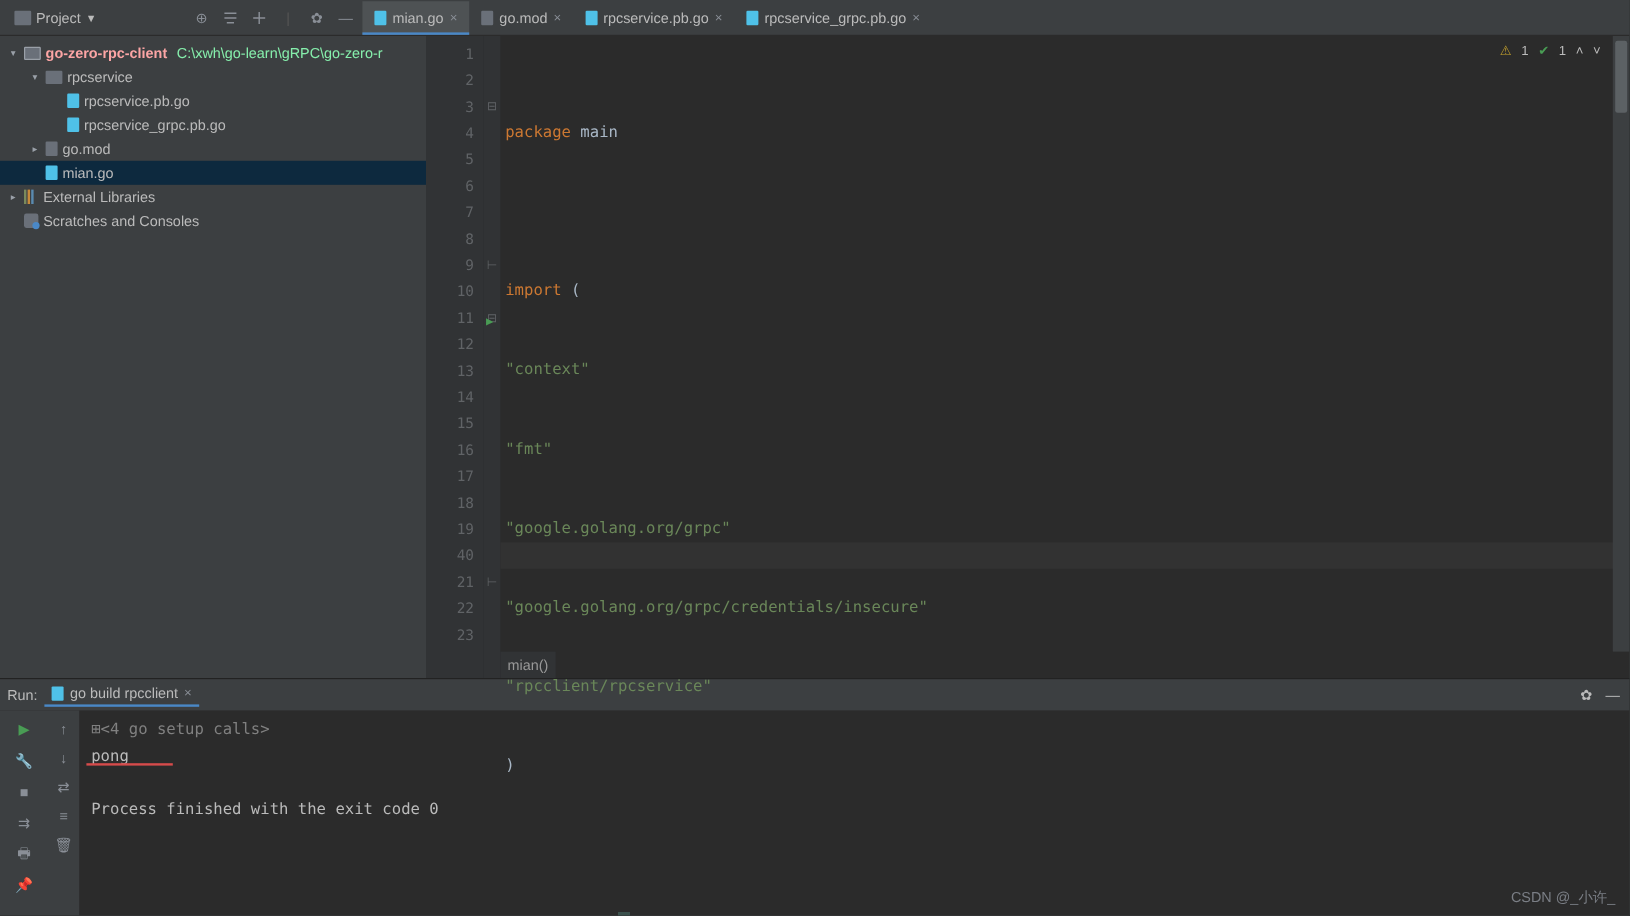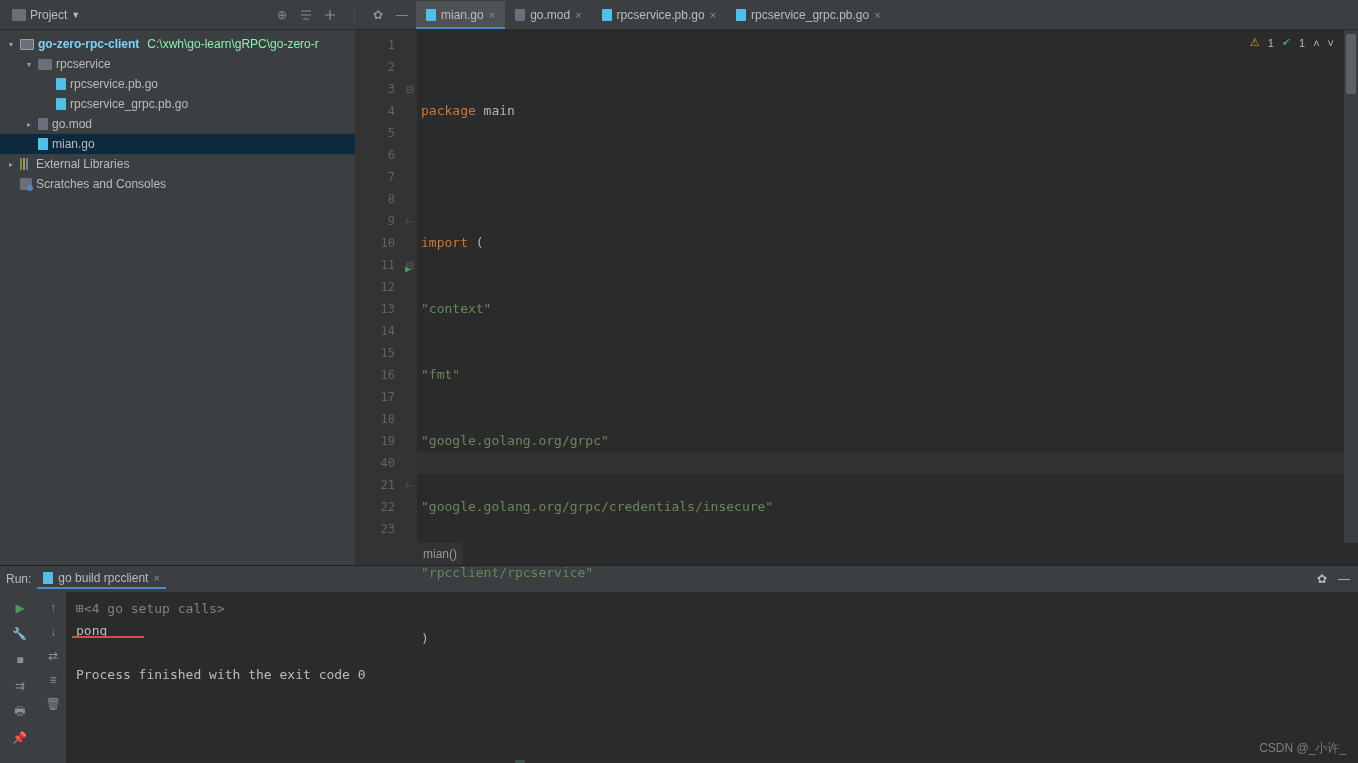--- a/index.html
+++ b/index.html
@@ -1,19 +1,19 @@
 <!DOCTYPE html>
 <html><head>
 <meta charset="utf-8">
 <style>
 * { margin:0; padding:0; box-sizing:border-box; }
 body { font-family:"Segoe UI",Arial,sans-serif; font-size:12px; background:#3c3f41; color:#bbb; width:1358px; height:763px; overflow:hidden; }
 .root { display:flex; flex-direction:column; height:100%; }
 .top { display:flex; height:30px; background:#3c3f41; border-bottom:1px solid #2b2b2b; }
-.sidebar-header { width:416px; display:flex; align-items:center; padding:0 6px; gap:4px; }
+.sidebar-header { width:302px; display:flex; align-items:center; padding:0 6px; gap:4px; }
 .proj-label { display:flex; align-items:center; gap:4px; padding:2px 6px; }
 .proj-label .folder-icn { width:14px; height:12px; background:#6a7079; border-radius:1px; }
 .proj-label .dd { font-size:9px; color:#bbb; }
 .tb-icons { margin-left:auto; display:flex; gap:8px; align-items:center; color:#8a8f97; }
 .tb-icn { width:16px; height:16px; display:flex; align-items:center; justify-content:center; cursor:pointer; }
 .tabs { flex:1; display:flex; align-items:end; }
 .tab { height:28px; display:flex; align-items:center; gap:5px; padding:0 10px; color:#bbb; cursor:pointer; position:relative; }
 .tab.active { background:#4e5254; }
 .tab.active::after { content:""; position:absolute; bottom:0; left:0; right:0; height:2px; background:#4a88c7; }
 .go-icn { width:10px; height:12px; background:#4fc1e8; border-radius:1px; display:inline-block; }
@@ -117,21 +117,21 @@
       </div>
     </div>
   </div>
 
   <div class="main">
     <div class="sidebar">
       <div class="tree">
         <div class="tree-row" style="padding-left:6px">
           <span class="arrow">▾</span>
           <span class="folder-i root-f"></span>
-          <b style="color:#7dd3fc">go-zero-rpc-client</b>
+          <b style="color:#fca5a5">go-zero-rpc-client</b>
           <span class="path-hint">C:\xwh\go-learn\gRPC\go-zero-r</span>
         </div>
         <div class="tree-row" style="padding-left:24px">
           <span class="arrow">▾</span>
           <span class="folder-i"></span>
           <span>rpcservice</span>
         </div>
         <div class="tree-row" style="padding-left:56px">
           <span class="gofile-i"></span>
           <span>rpcservice.pb.go</span>

